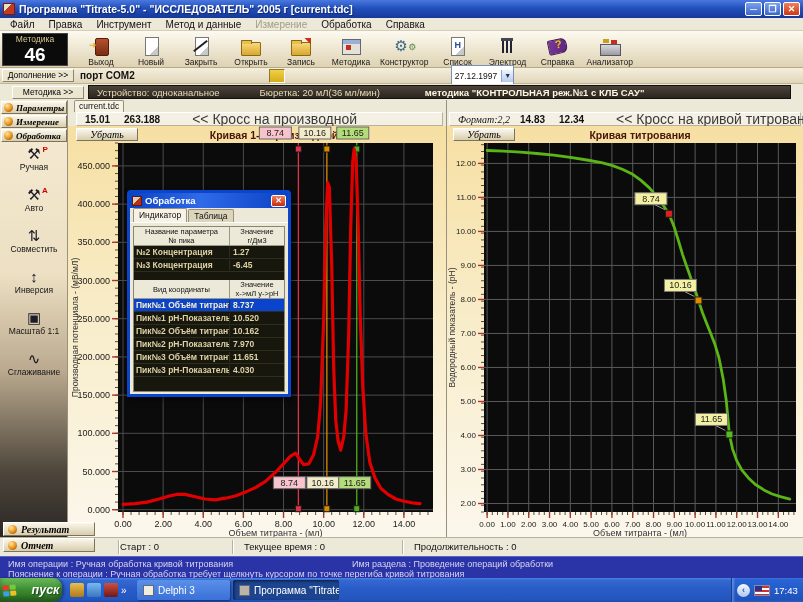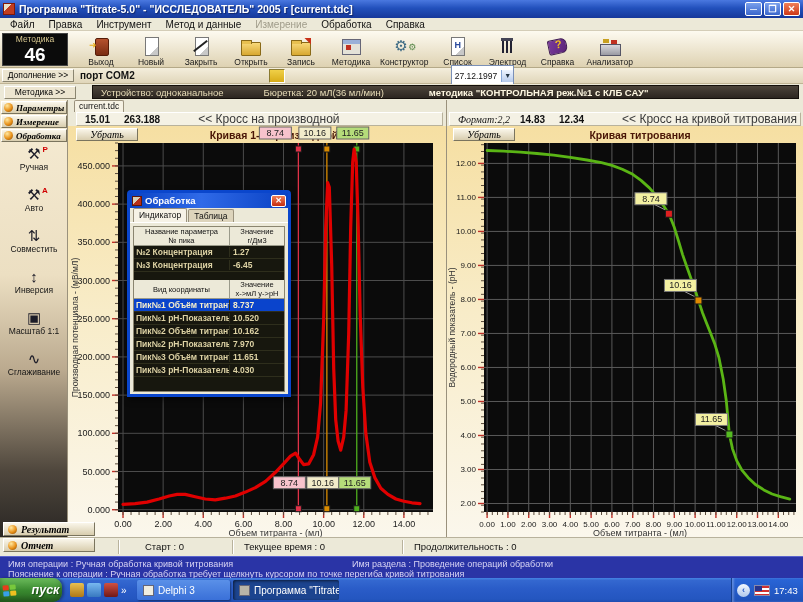--- a/index.html
+++ b/index.html
@@ -78,21 +78,21 @@
     font-size:9px;font-weight:bold;border:1px solid transparent;white-space:nowrap}
   .mini.pressed{background:linear-gradient(#f0d048,#d8ac18);border-color:#8a7a30 #fff #fff #8a7a30;font-size:7.5px}
   .mini.disabled{opacity:.35}
   .date-combo{margin-left:4px;height:22px;background:#fff;border:1px solid #7a90b8;
     display:flex;align-items:center;font-size:8.5px;padding-left:3px}
   .combo-arrow{width:12px;height:12px;margin-left:4px;background:linear-gradient(#eef4fe,#b8ccec);
     border-left:1px solid #88a8d8;font-size:7px;line-height:12px;text-align:center;color:#234}
 
   
   .row3{position:absolute;left:0;top:84px;width:803px;height:16px;display:flex;align-items:center;
-    background:#ece9d8;padding:0 4px;gap:16px}
+    background:#ece9d8;padding:0 12px;gap:4px}
   .dark-bar{flex:1;height:14px;background:linear-gradient(#4c443a,#2c2620);border:1px solid #140f0a;
     color:#e8ddb8;display:flex;align-items:center;font-size:9.5px;padding:0 8px;white-space:nowrap}
   .dark-bar .dev{margin-right:40px}
   .dark-bar .bur{margin-right:45px}
   .dark-bar b{color:#fdf6e0}
 
   
   .main{position:absolute;left:0;top:100px;width:803px;height:437px;background:#ffffff}
   .sidebar{position:absolute;left:0;top:0;width:68px;height:437px;border-right:1px solid #9a917c;
     background:linear-gradient(180deg,#f6ecd4 0%,#ecdfc2 40%,#baa98e 62%,#4e463c 85%,#2a2724 100%)}
@@ -106,21 +106,21 @@
   .tool-glyph{font-size:15px;line-height:16px;color:#1c1c28;position:relative}
   .tool-badge{position:absolute;top:-4px;right:-7px;color:#d00000;font-size:8px;font-weight:bold}
 
   .panel{position:absolute;top:0;height:437px;background:#ece9d8}
   .doc-tab{position:absolute;left:6px;top:0;height:12px;background:#f6f2e4;border:1px solid #9a917c;
     border-bottom:none;border-radius:2px 2px 0 0;font-size:8.5px;line-height:11px;padding:0 4px}
   .coord-strip{position:absolute;top:12px;height:14px;background:#f4f1e4;
     border:1px solid;border-color:#fff #b8b29c #b8b29c #fff;
     display:flex;align-items:center;font-size:10px;padding:0 8px;white-space:nowrap}
   .coord-strip b{margin-right:14px}
-  .cross{color:#3a3a3a;font-size:12px;margin-left:24px}
+  .cross{color:#3a3a3a;font-size:14px;margin-left:18px}
   .script{font-family:"Liberation Serif",serif;font-style:italic;font-size:10px;margin-right:10px}
   .chart-zone{position:absolute;left:0;top:26px;width:100%;height:411px;
     background:linear-gradient(180deg,#f6dfa2 0%,#f8ecc8 45%,#fbf7ec 100%)}
   .remove-btn{position:absolute;width:62px;height:13px;z-index:3;
     background:linear-gradient(#faf6ea,#d8cdae);border:1px solid;border-color:#fff #7a745e #7a745e #fff;
     font-family:"Liberation Serif",serif;font-style:italic;font-size:10px;line-height:10px;text-align:center}
   .chart-title{position:absolute;z-index:1;text-align:center;font-weight:bold;font-size:10.5px;color:#4a1606;white-space:nowrap}
   svg.chart{position:absolute;left:0;top:0;z-index:2}
 
   
@@ -847,21 +847,21 @@
     <span class="sphere"></span>
     <span>Результат</span>
   </button>
   <button class="side-bottom-btn" style="top:538px">
     <span class="sphere"></span>
     <span>Отчет</span>
   </button>
 
   <div class="footer">
     <span class="fsep" style="left:118px"></span>
-    <span class="fcell" style="left:145px">Старт : 0</span>
+    <span class="fcell" style="left:120px">Старт : 0</span>
     <span class="fsep" style="left:232px"></span>
     <span class="fcell" style="left:244px">Текущее время : 0</span>
     <span class="fsep" style="left:402px"></span>
     <span class="fcell" style="left:414px">Продолжительность : 0</span>
   </div>
 
   <div class="info-panel">
     <span style="left:352px;top:2px">Имя раздела : Проведение операций обработки</span>
     <span style="left:8px;top:2px">Имя операции : Ручная обработка кривой титрования</span>
     <span style="left:8px;top:12px">Пояснение к операции : Ручная обработка требует щелкнуть курсором по точке перегиба кривой титрования</span>

